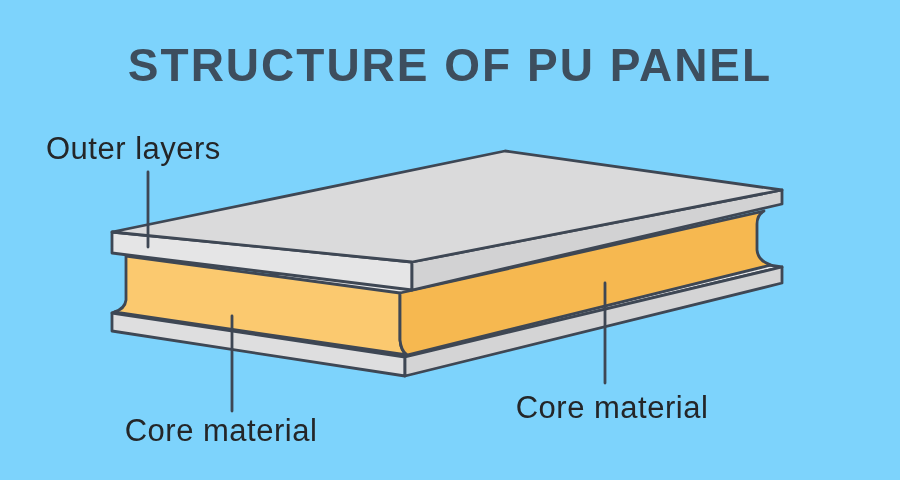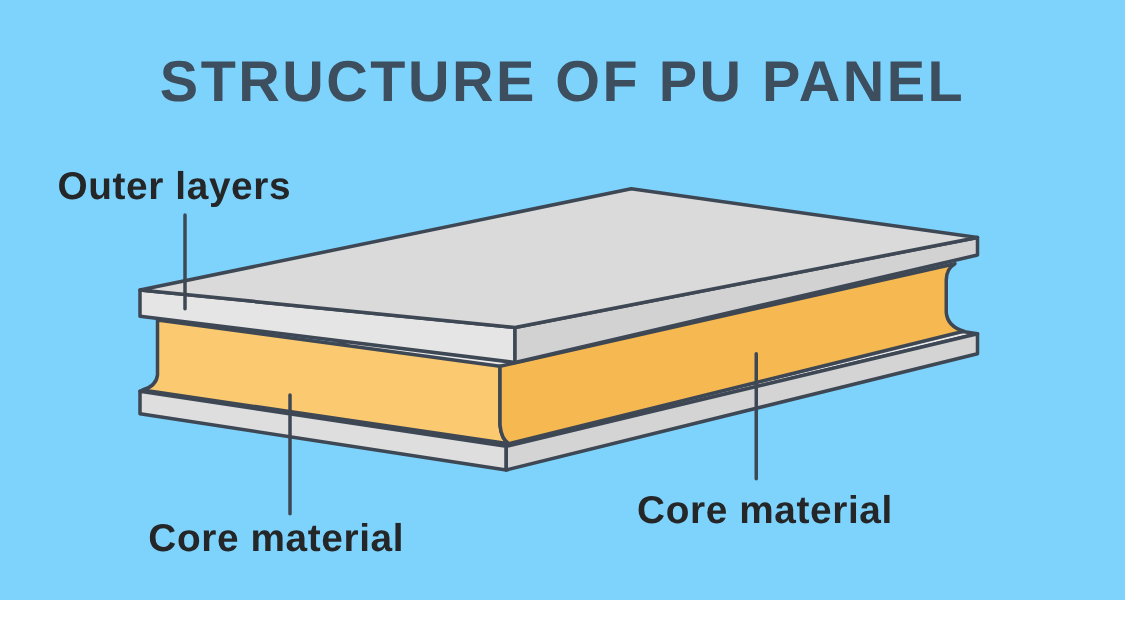--- a/index.html
+++ b/index.html
@@ -16,21 +16,21 @@
     text-align:center;
     font-size:46px;
     font-weight:bold;
     letter-spacing:2px;
     color:#3d4e5e;
   }
   .diagram-svg{position:absolute;left:0;top:0;}
   .callout{
     position:absolute;
     font-size:31px;
-    font-weight:bold;
+    font-weight:normal;
     letter-spacing:0.5px;
     color:#242628;
     white-space:nowrap;
   }
   .callout.outer{left:46px;top:131px;}
   .callout.core-left{left:221px;top:413px;transform:translateX(-50%);}
   .callout.core-right{left:612px;top:390px;transform:translateX(-50%);}
 </style>
 </head>
 <body>

